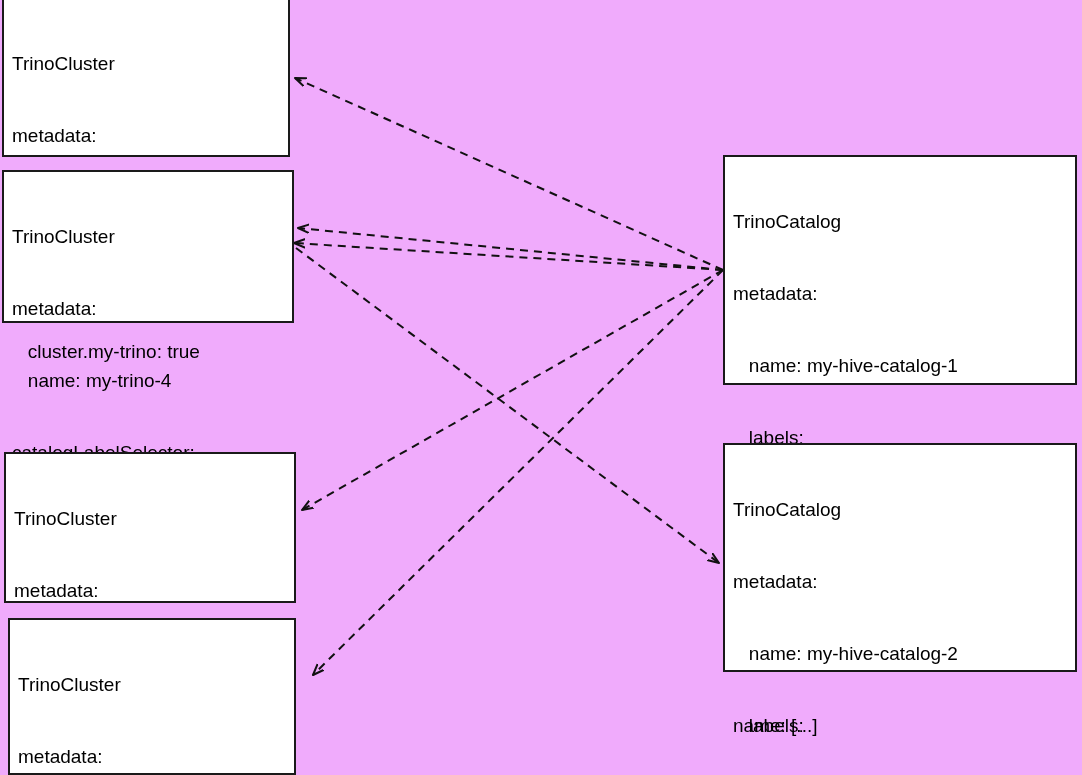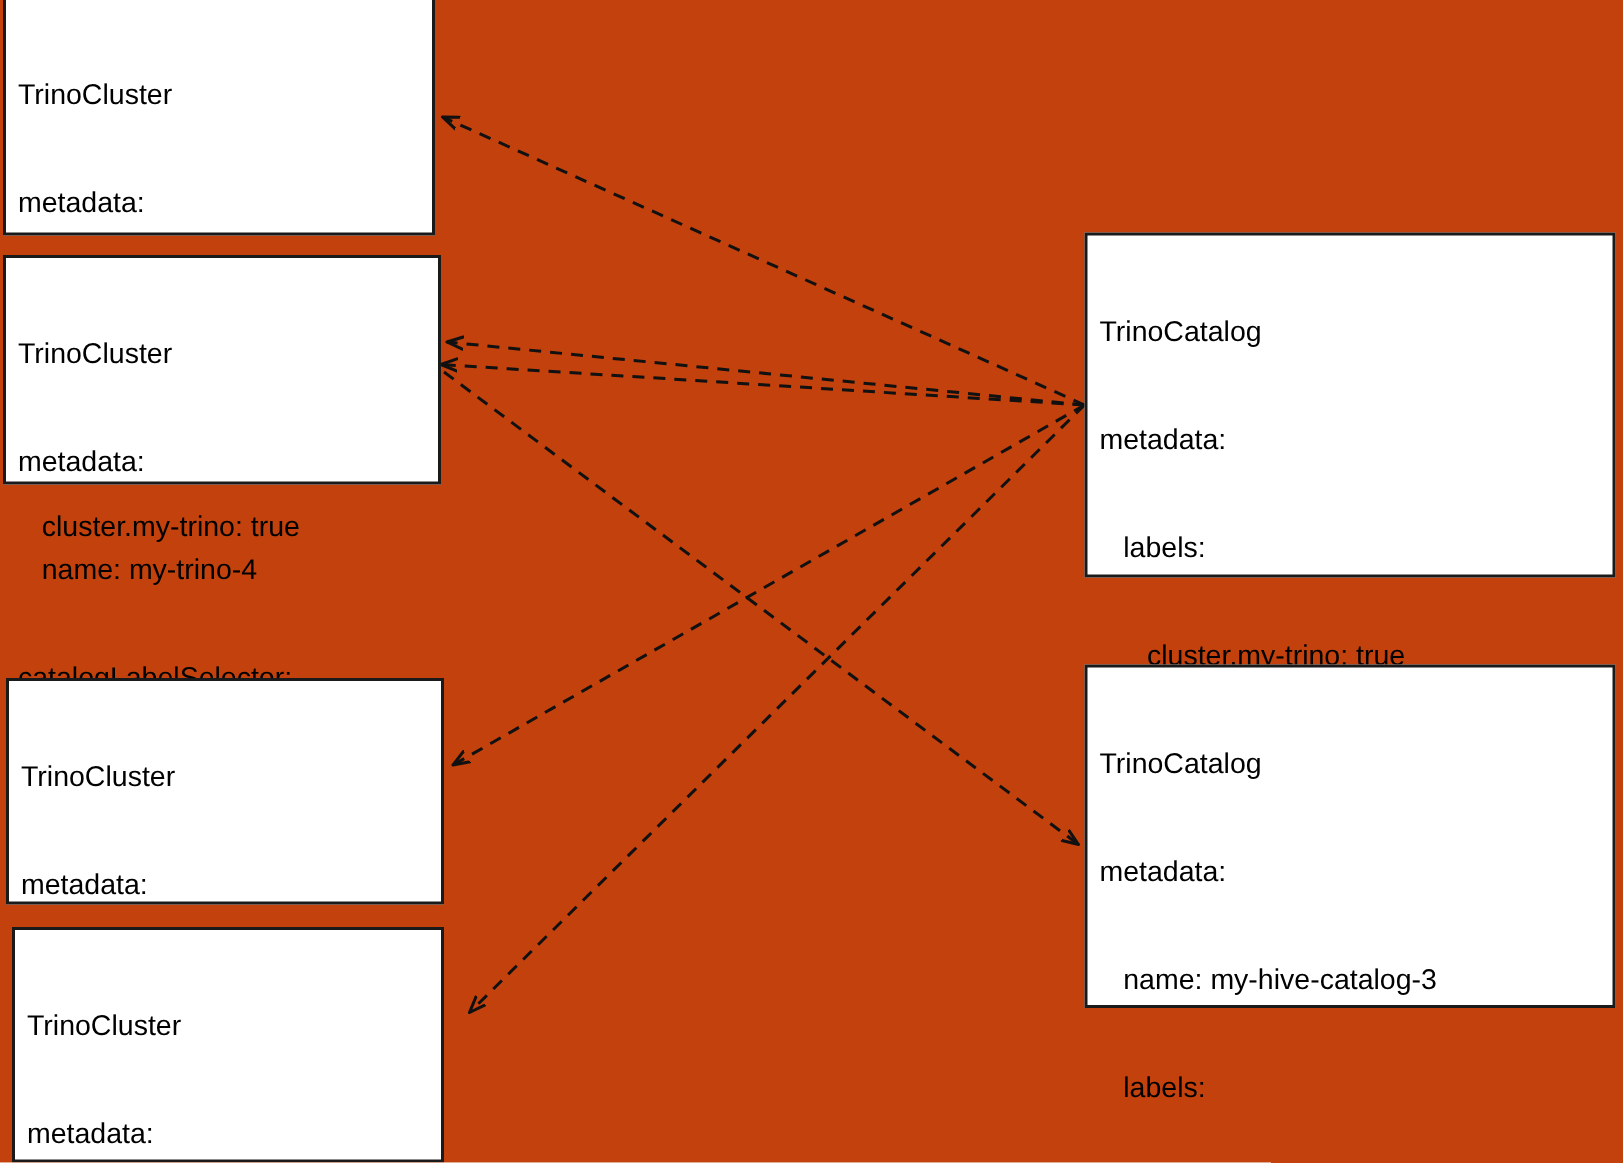--- a/index.html
+++ b/index.html
@@ -7,21 +7,21 @@
     padding: 0;
     background: #ffffff;
   }
   body {
     font-family: "Liberation Sans", sans-serif;
   }
   #canvas {
     position: relative;
     width: 1082px;
     height: 775px;
-    background: #c2410c;
+    background: #f0abfc;
     overflow: hidden;
   }
   #edges {
     position: absolute;
     left: 0;
     top: 0;
     width: 1082px;
     height: 775px;
     pointer-events: none;
   }
@@ -107,32 +107,33 @@
       
       
       
     </div>
   </div>
 
   <div class="node" style="left:723px; top:155px; width:354px; height:230px;">
     <div class="node-text">
       <span class="node-line">TrinoCatalog</span>
       <span class="node-line">metadata:</span>
+      <span class="node-line">   name: my-hive-catalog-1</span>
       <span class="node-line">   labels:</span>
       <span class="node-line">      cluster.my-trino: true</span>
       <span class="node-line">      cluster.my-trino-2: true</span>
       <span class="node-line">      env.dev: true</span>
       <span class="node-line">name: [...]</span>
     </div>
   </div>
 
   <div class="node" style="left:723px; top:443px; width:354px; height:229px;">
     <div class="node-text">
       <span class="node-line">TrinoCatalog</span>
       <span class="node-line">metadata:</span>
-      <span class="node-line">   name: my-hive-catalog-3</span>
+      <span class="node-line">   name: my-hive-catalog-2</span>
       <span class="node-line">   labels:</span>
       
       
     </div>
   </div>
 
 </div>
 
 </body></html>

